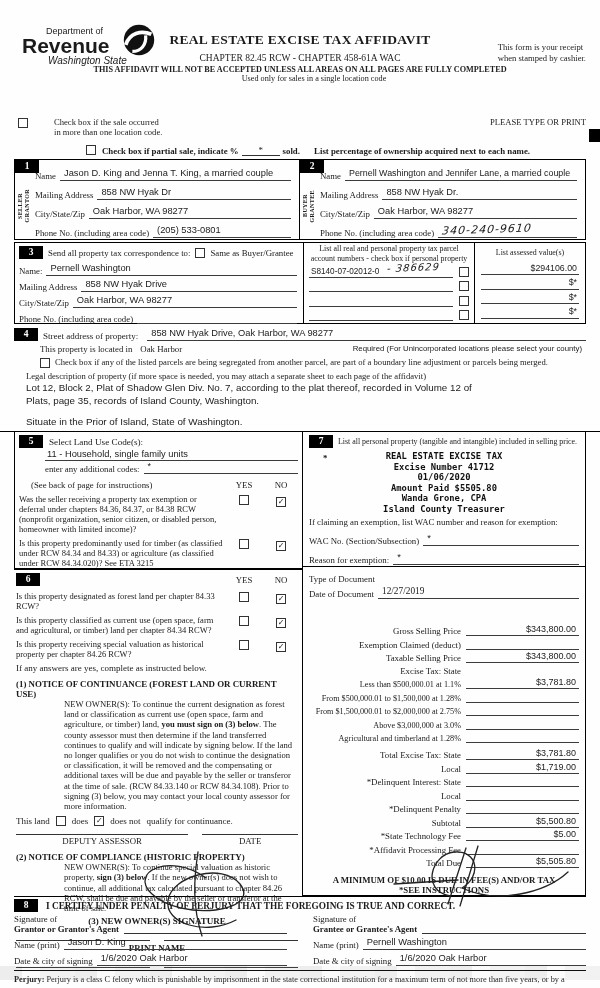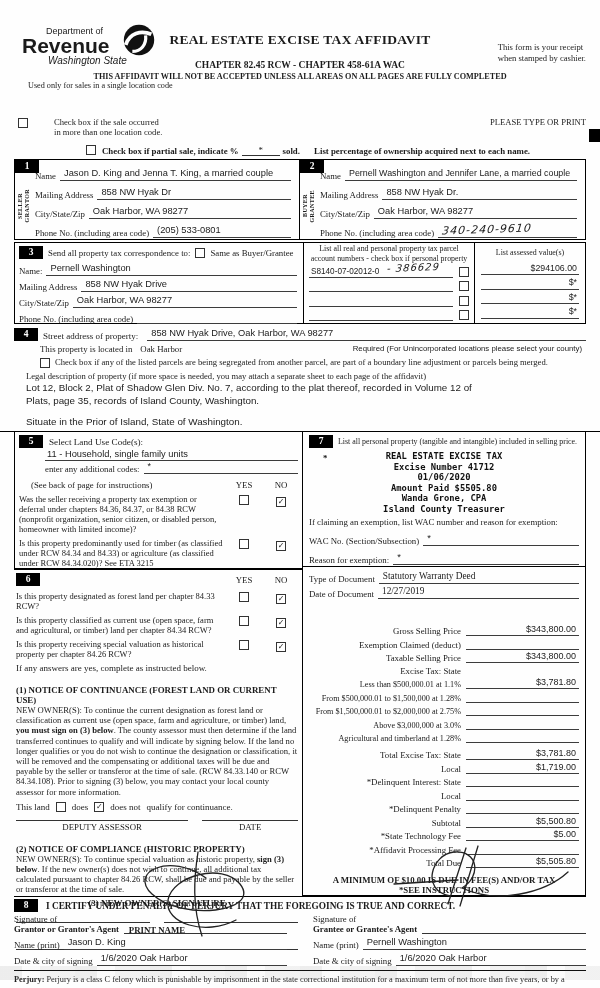--- a/index.html
+++ b/index.html
@@ -16,23 +16,23 @@
         transform:rotate(-2deg) skewX(-8deg);letter-spacing:1px;font-size:11px;}
   
   .header{position:relative;height:96px;padding-top:20px;}
   .logo{position:absolute;left:22px;top:26px;}
   .logo-dept{font-family:"Liberation Sans",sans-serif;font-size:9px;padding-left:24px;}
   .logo-rev{font-family:"Liberation Sans",sans-serif;font-size:21px;font-weight:bold;line-height:19px;}
   .logo-ws{font-family:"Liberation Sans",sans-serif;font-style:italic;font-size:10px;padding-left:26px;}
   .logo-swirl{position:absolute;left:98px;top:-4px;}
   .title-wrap{text-align:center;padding-top:12px;}
   .form-title{font-size:13.5px;font-weight:bold;letter-spacing:.3px;}
-  .form-subtitle{font-size:9.5px;margin-top:12px;font-weight:bold;}
+  .form-subtitle{font-size:9.5px;margin-top:5px;}
   .warning{text-align:center;font-weight:bold;font-size:8.2px;margin-top:2px;}
-  .usage{font-size:8.2px;padding-left:28px;}
+  .usage{text-align:center;font-size:8.2px;padding-left:28px;}
   .receipt-note{position:absolute;right:14px;top:42px;font-size:8.6px;line-height:10.5px;}
   .row-checks1{display:flex;margin:1px 14px 8px;font-size:8.6px;line-height:10px;}
   .row-checks2{display:flex;align-items:flex-end;margin:2px 14px 3px;font-size:8.8px;font-weight:bold;}
   .pct-line{display:inline-block;width:38px;border-bottom:1px solid #333;text-align:center;
             font-weight:normal;line-height:9px;margin:0 3px;}
   
   .parties{display:flex;margin:0 14px;}
   .party-box{width:50%;border:1px solid #000;position:relative;box-sizing:border-box;height:81px;}
   .party-box + .party-box{border-left:none;}
   .party-box .tab{position:absolute;left:0;top:0;}
@@ -85,22 +85,22 @@
   .yn-head .q{flex:1;padding-left:12px;}
   .ycol{width:40px;text-align:center;flex:none;}
   .ncol{width:34px;text-align:center;flex:none;}
   .qrow{display:flex;margin-top:4px;font-size:8.5px;line-height:10px;}
   .qrow .q{flex:1;}
   .qrow .ycol,.qrow .ncol{padding-top:1px;}
   .s6wrap{padding:2px 4px 0 2px;flex:1;}
   .s6head{display:flex;align-items:center;font-size:8.8px;height:15px;}
   .s6head .sp{flex:1;}
   .notice-note{font-size:9px;margin-top:4px;}
-  .ntitle{font-size:8.9px;font-weight:bold;margin-top:12px;}
-  .npara{font-size:8.6px;line-height:10.2px;text-align:left;}
+  .ntitle{font-size:8.9px;font-weight:bold;margin-top:6px;}
+  .npara{font-size:8.6px;line-height:10.2px;text-align:left;margin-left:48px;}
   .thisland{display:flex;gap:6px;align-items:center;font-size:9px;margin:5px 0 4px;}
   .ulpair{display:flex;gap:14px;margin-top:8px;}
   .ulpair .ul1{flex:1.8;border-top:1px solid #333;text-align:center;font-size:8.8px;padding-top:1px;}
   .ulpair .ul2{flex:1;border-top:1px solid #333;text-align:center;font-size:8.8px;padding-top:1px;}
   .signame{text-align:center;font-weight:bold;font-size:9px;margin-top:3px;}
   .blankpair{display:flex;gap:14px;margin-top:14px;}
   .blankpair div{flex:1;border-top:1px solid #333;}
   .printname{text-align:center;font-weight:bold;font-size:8.8px;margin-top:2px;}
   
   .s7top{height:139px;box-sizing:border-box;padding-top:2px;position:relative;}
@@ -422,21 +422,20 @@
           </div>
         <div class="frow">
             <span class="flabel">Reason for exemption:</span>
           <span class="fill"><span class="sans">*</span></span>
           </div>
       </div>
 
       <div class="docblock">
         <div class="frow">
             <span class="flabel">Type of Document</span>
-          <span class="fill"><span>Statutory Warranty Deed</span></span>
           </div>
         <div class="frow">
             <span class="flabel">Date of Document</span>
           <span class="fill"><span>12/27/2019</span></span>
           </div>
       </div>
 
       <div class="money">
         <div class="mrow">
             <span class="mlabel">Gross Selling Price</span>

